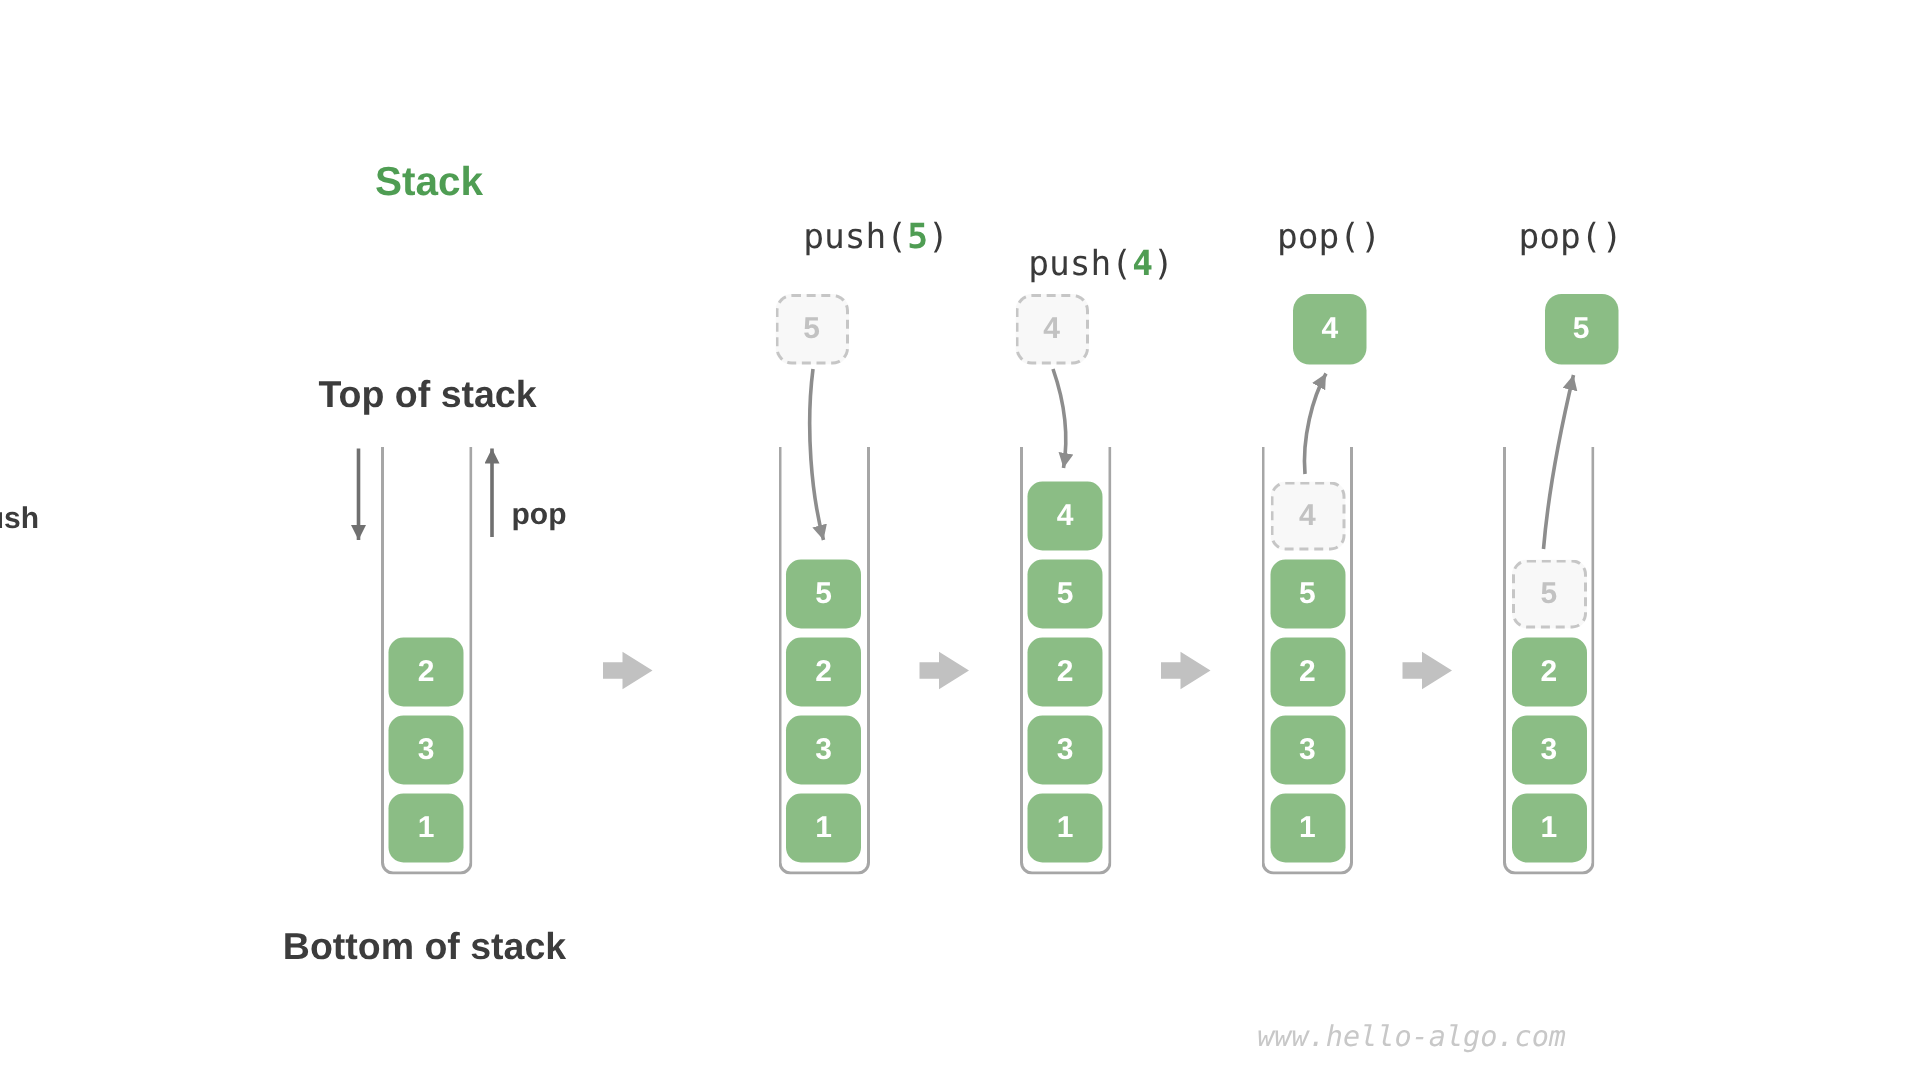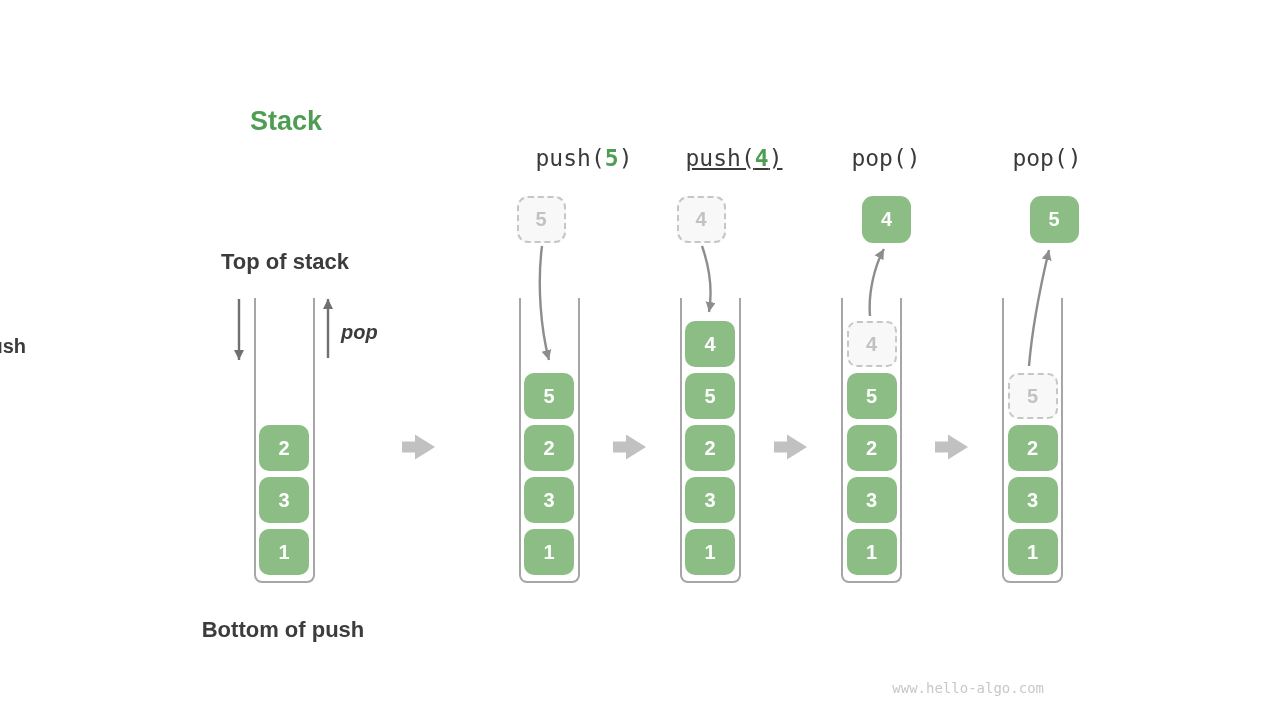--- a/index.html
+++ b/index.html
@@ -8,36 +8,36 @@
     font-family:"Liberation Sans", sans-serif;
     --green:#8bbd85; --green-dark:#4f9d53; --text-dark:#3c3c3c;
     --arrow-dark:#707070; --arrow-gray:#8d8d8d; --block-arrow:#c1c1c1;
     --dashed-border:#c6c6c6; --dashed-fill:#f8f8f8; --dashed-text:#c2c2c2;
     --wall:#a6a6a6; --watermark:#c8c8c8;
   }
   .canvas{position:relative;width:1084px;height:720px;background:#fff;overflow:hidden;}
   .abs{position:absolute;}
   .overlay{position:absolute;left:0;top:0;}
   .title{font-size:27px;font-weight:bold;color:var(--green-dark);}
-  .big-label{font-size:22px;font-weight:bold;color:var(--text-dark);transform:translateX(-50%);white-space:nowrap;}
+  .big-label{font-size:25px;font-weight:bold;color:var(--text-dark);transform:translateX(-50%);white-space:nowrap;}
   .side-label{font-size:20px;font-weight:bold;color:var(--text-dark);white-space:nowrap;}
   .op-label{font-family:"DejaVu Sans Mono", monospace;font-size:23px;color:#3a3a3a;
             transform:translateX(-50%);white-space:pre;}
   .op-label .arg{color:var(--green-dark);font-weight:bold;}
   .stack-container{position:absolute;width:61px;height:285px;box-sizing:border-box;
     border:2px solid var(--wall);border-top:none;border-radius:0 0 8px 8px;background:transparent;}
   .cell{position:absolute;width:50px;height:46px;border-radius:10px;box-sizing:border-box;
     display:flex;align-items:center;justify-content:center;font-size:20px;font-weight:bold;}
   .cell.solid{background:var(--green);color:#ffffff;}
   .cell.dashed{background:var(--dashed-fill);border:2px dashed var(--dashed-border);color:var(--dashed-text);}
   .float-box{position:absolute;width:49px;height:47px;border-radius:11px;box-sizing:border-box;
     display:flex;align-items:center;justify-content:center;font-size:20px;font-weight:bold;}
   .float-box.dashed{background:var(--dashed-fill);border:2px dashed var(--dashed-border);color:var(--dashed-text);}
   .float-box.solid{background:var(--green);color:#ffffff;}
-  .watermark{font-family:"DejaVu Sans Mono", monospace;font-size:14px;color:var(--watermark);}
+  .watermark{font-family:"DejaVu Sans Mono", monospace;font-size:19px;color:var(--watermark);font-style:italic;}
 </style>
 </head>
 <body style="--green: #8bbd85; --green-dark: #4f9d53; --text-dark: #3c3c3c; --arrow-dark: #707070; --arrow-gray: #8d8d8d; --block-arrow: #c1c1c1; --dashed-border: #c6c6c6; --dashed-fill: #f8f8f8; --dashed-text: #c2c2c2; --wall: #a6a6a6; --watermark: #c8c8c8;">
 
 <div class="canvas">
 
   <svg class="overlay" width="1280" height="720">
     <defs>
       <marker id="headDark" markerUnits="userSpaceOnUse" markerWidth="12" markerHeight="11" refX="10" refY="5" orient="auto">
         <path d="M0,0 L10,5 L0,10 Z" style="fill:var(--arrow-dark)"></path>
@@ -58,28 +58,28 @@
     <path d="M402,441.5 h13 v-7 l20,12.5 l-20,12.5 v-7 h-13 z" style="fill:var(--block-arrow)"></path>
     <path d="M613,441.5 h13 v-7 l20,12.5 l-20,12.5 v-7 h-13 z" style="fill:var(--block-arrow)"></path>
     <path d="M774,441.5 h13 v-7 l20,12.5 l-20,12.5 v-7 h-13 z" style="fill:var(--block-arrow)"></path>
     <path d="M935,441.5 h13 v-7 l20,12.5 l-20,12.5 v-7 h-13 z" style="fill:var(--block-arrow)"></path>
   </svg>
 
   <div class="abs title" style="left:250px;top:106px;">Stack</div>
 
   <div class="abs big-label" style="left:285px;top:249px;">Top of stack</div>
 
-  <div class="abs big-label" style="left:283px;top:617px;">Bottom of push</div>
+  <div class="abs big-label" style="left:283px;top:617px;">Bottom of stack</div>
 
   <div class="abs side-label" style="right:1058px;top:335px;">push</div>
 
-  <div class="abs side-label" style="left:341px;top:321px;font-style:italic;">pop</div>
+  <div class="abs side-label" style="left:341px;top:332px;">pop</div>
 
   <div class="abs op-label" style="left:584px;top:145px;"><span>push(</span><span class="arg">5</span><span>)</span></div>
-  <div class="abs op-label" style="left:734px;top:145px;text-decoration:underline;"><span>push(</span><span class="arg">4</span><span>)</span></div>
+  <div class="abs op-label" style="left:734px;top:163px;"><span>push(</span><span class="arg">4</span><span>)</span></div>
   <div class="abs op-label" style="left:886px;top:145px;"><span>pop(</span><span class="arg"></span><span>)</span></div>
   <div class="abs op-label" style="left:1047px;top:145px;"><span>pop(</span><span class="arg"></span><span>)</span></div>
 
   <div id="stacks">
       <div class="stack-container" style="left: 253.5px; top: 298px;">
         <div class="cell solid" style="left: 3.5px; top: 127px;">2</div>
         <div class="cell solid" style="left: 3.5px; top: 179px;">3</div>
         <div class="cell solid" style="left: 3.5px; top: 231px;">1</div>
       </div>
       <div class="stack-container" style="left: 518.5px; top: 298px;">

